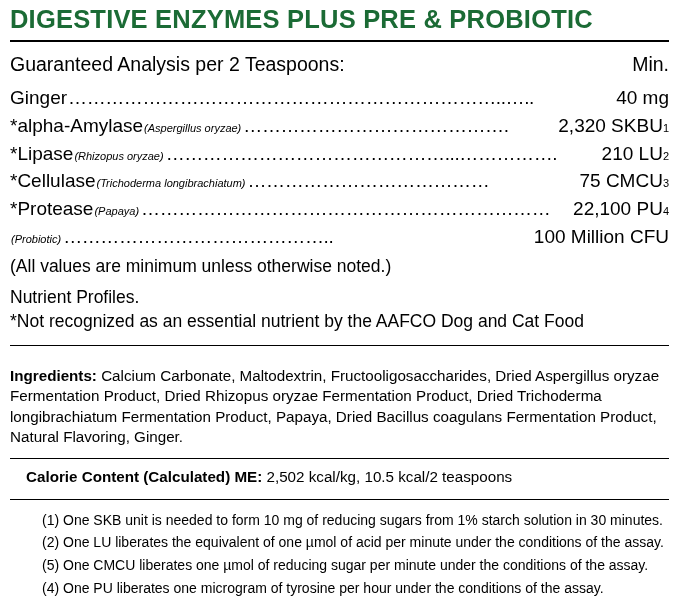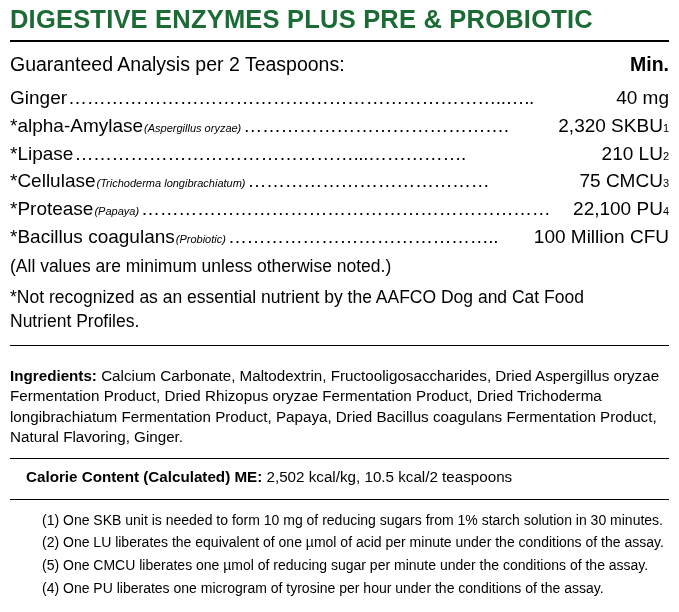--- a/index.html
+++ b/index.html
@@ -43,21 +43,21 @@
     position: relative;
     font-size: 19.5px;
     line-height: 1.28;
   }
   .ga-head .line1 { white-space: nowrap; }
   .ga-head .line2 { white-space: nowrap; }
   .ga-head .min {
     position: absolute;
     right: 0;
     bottom: 0;
-    font-weight: bold;
+    font-weight: normal;
     font-size: 19.5px;
     margin-top: 20px;
   }
 
   
   .rows {
     margin-top: 7px;
   }
   .row {
     display: flex;
@@ -153,20 +153,21 @@
     <div class="row">
       <span class="name">*alpha-Amylase</span>
       <span class="sci">(Aspergillus oryzae)</span>
       <span class="dots">…………………………………….</span>
       <span class="val">2,320 SKBU</span>
         <sup>1</sup>
     </div>
 
     <div class="row">
       <span class="name">*Lipase</span>
+      <span class="sci">(Rhizopus oryzae)</span>
       <span class="dots">………………………………………...…………….</span>
       <span class="val">210 LU</span>
         <sup>2</sup>
     </div>
 
     <div class="row">
       <span class="name">*Cellulase</span>
       <span class="sci">(Trichoderma longibrachiatum)</span>
       <span class="dots">…………………………………</span>
       <span class="val">75 CMCU</span>
@@ -175,33 +176,32 @@
 
     <div class="row">
       <span class="name">*Protease</span>
       <span class="sci">(Papaya)</span>
       <span class="dots">…………………………………………………………</span>
       <span class="val">22,100 PU</span>
         <sup>4</sup>
     </div>
 
     <div class="row">
-      <span class="name">*Bacillus coagulans</span>
       <span class="sci">(Probiotic)</span>
       <span class="dots">……………………………………..</span>
       <span class="val">100 Million CFU</span>
     </div>
 
   </div>
 
   <div class="note">(All values are minimum unless otherwise noted.)</div>
 
   <div class="footnote-star">
+    <div>Nutrient Profiles.</div>
     <div>*Not recognized as an essential nutrient by the AAFCO Dog and Cat Food</div>
-    <div>Nutrient Profiles.</div>
   </div>
 
   <div class="sec-rule"></div>
 
   <div class="ingredients">
     <b>Ingredients:</b><span> Calcium Carbonate, Maltodextrin, Fructooligosaccharides, Dried Aspergillus oryzae Fermentation Product, Dried Rhizopus oryzae Fermentation Product, Dried Trichoderma longibrachiatum Fermentation Product, Papaya, Dried Bacillus coagulans Fermentation Product, Natural Flavoring, Ginger.</span>
   </div>
 
   <div class="sec-rule"></div>
 

